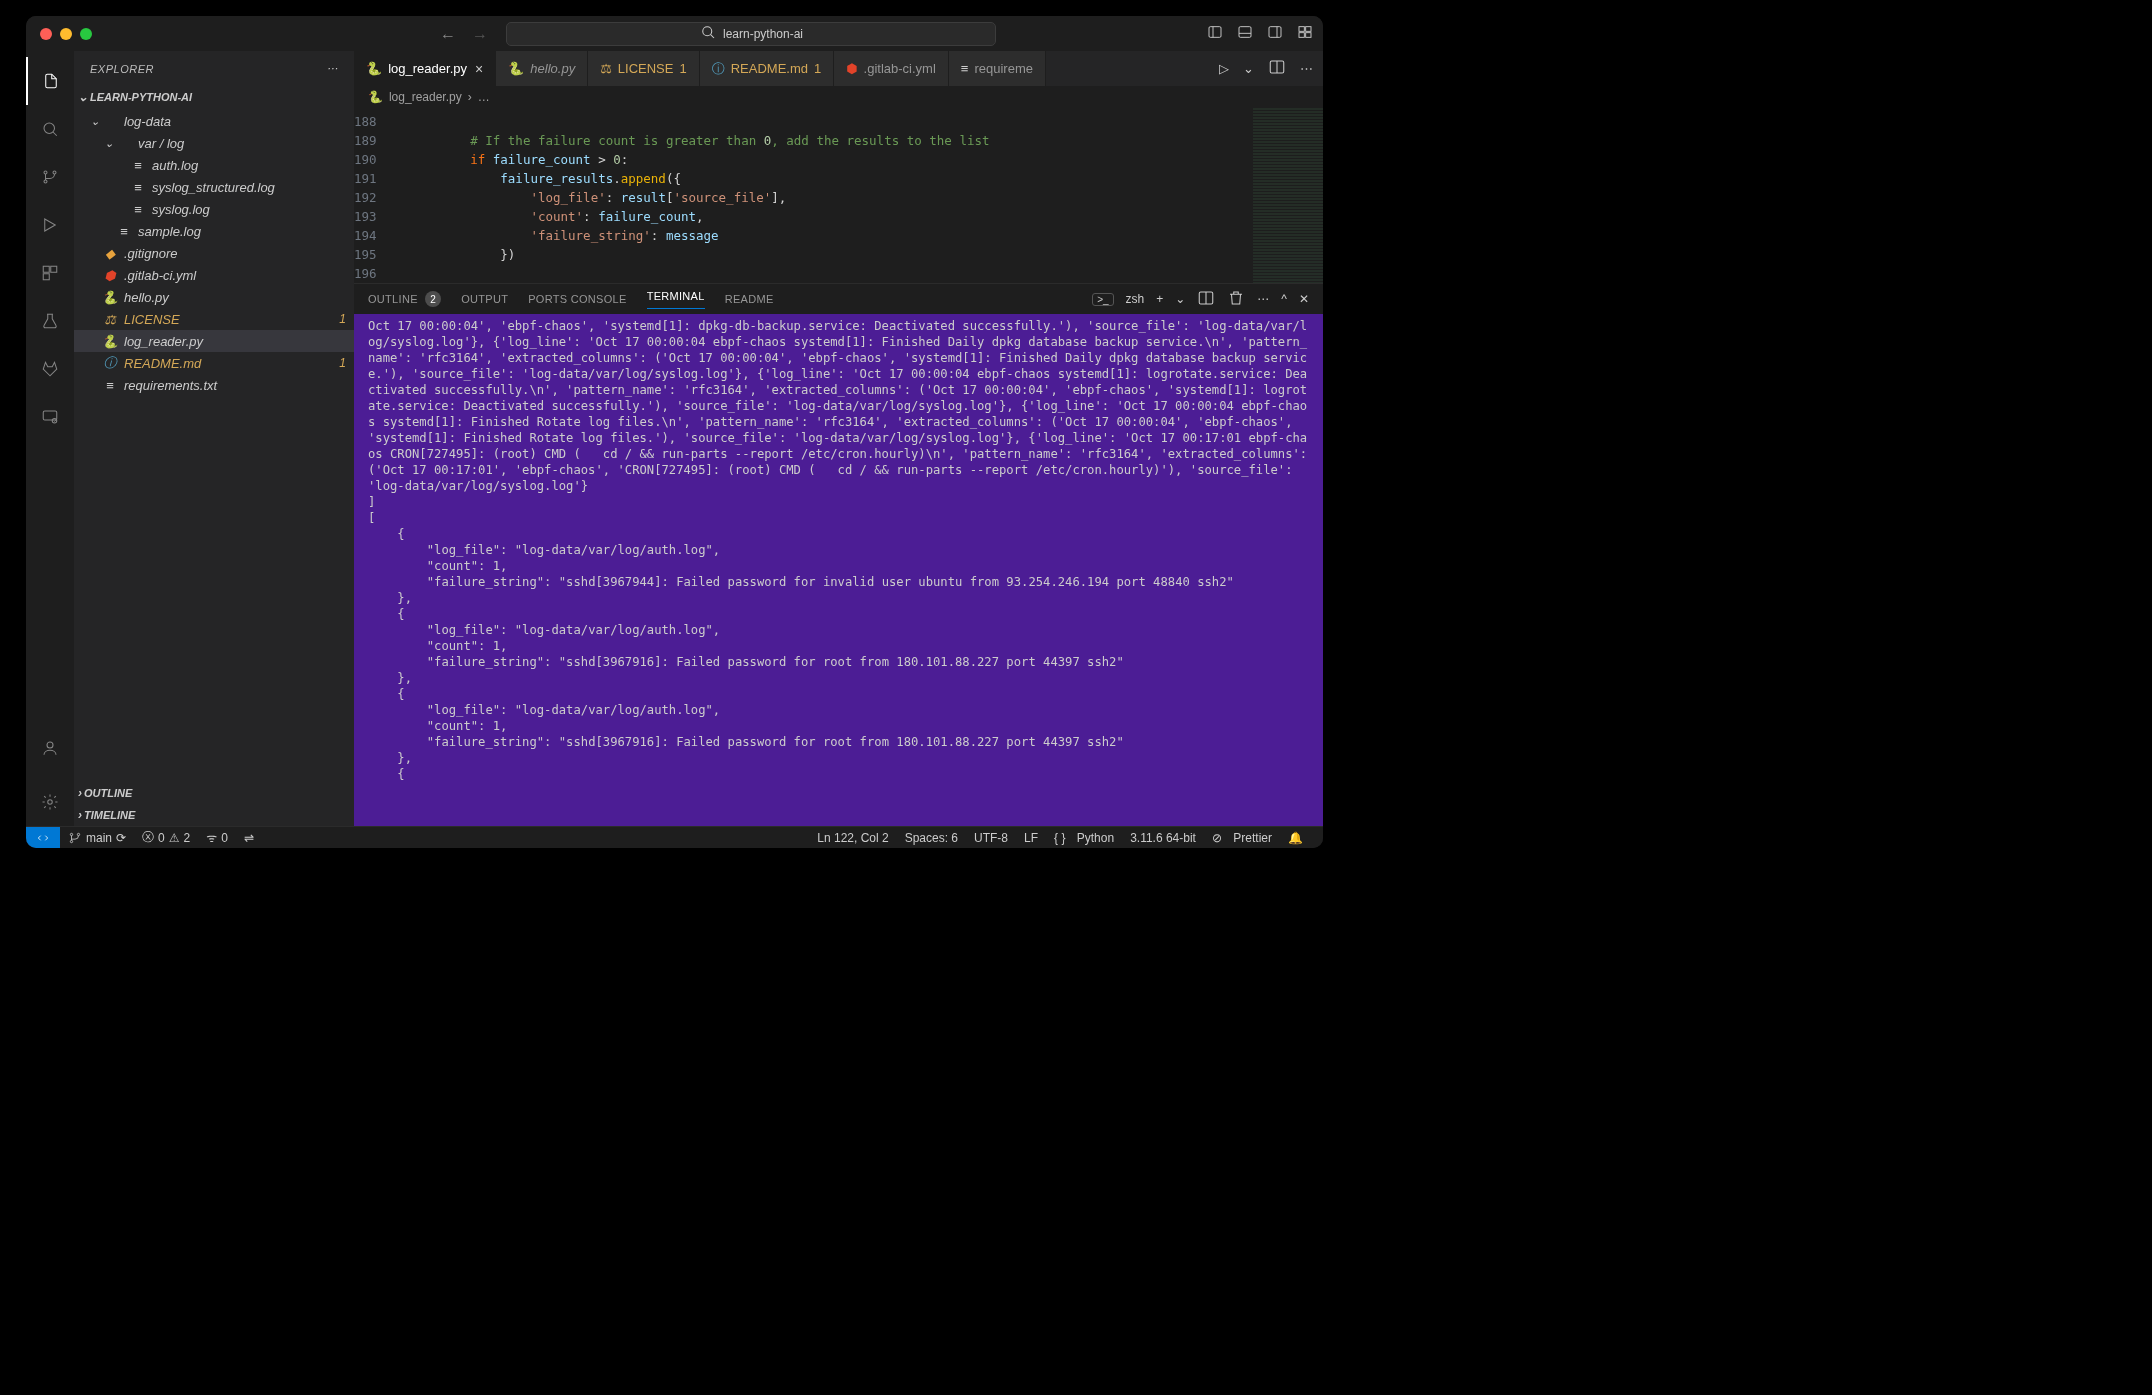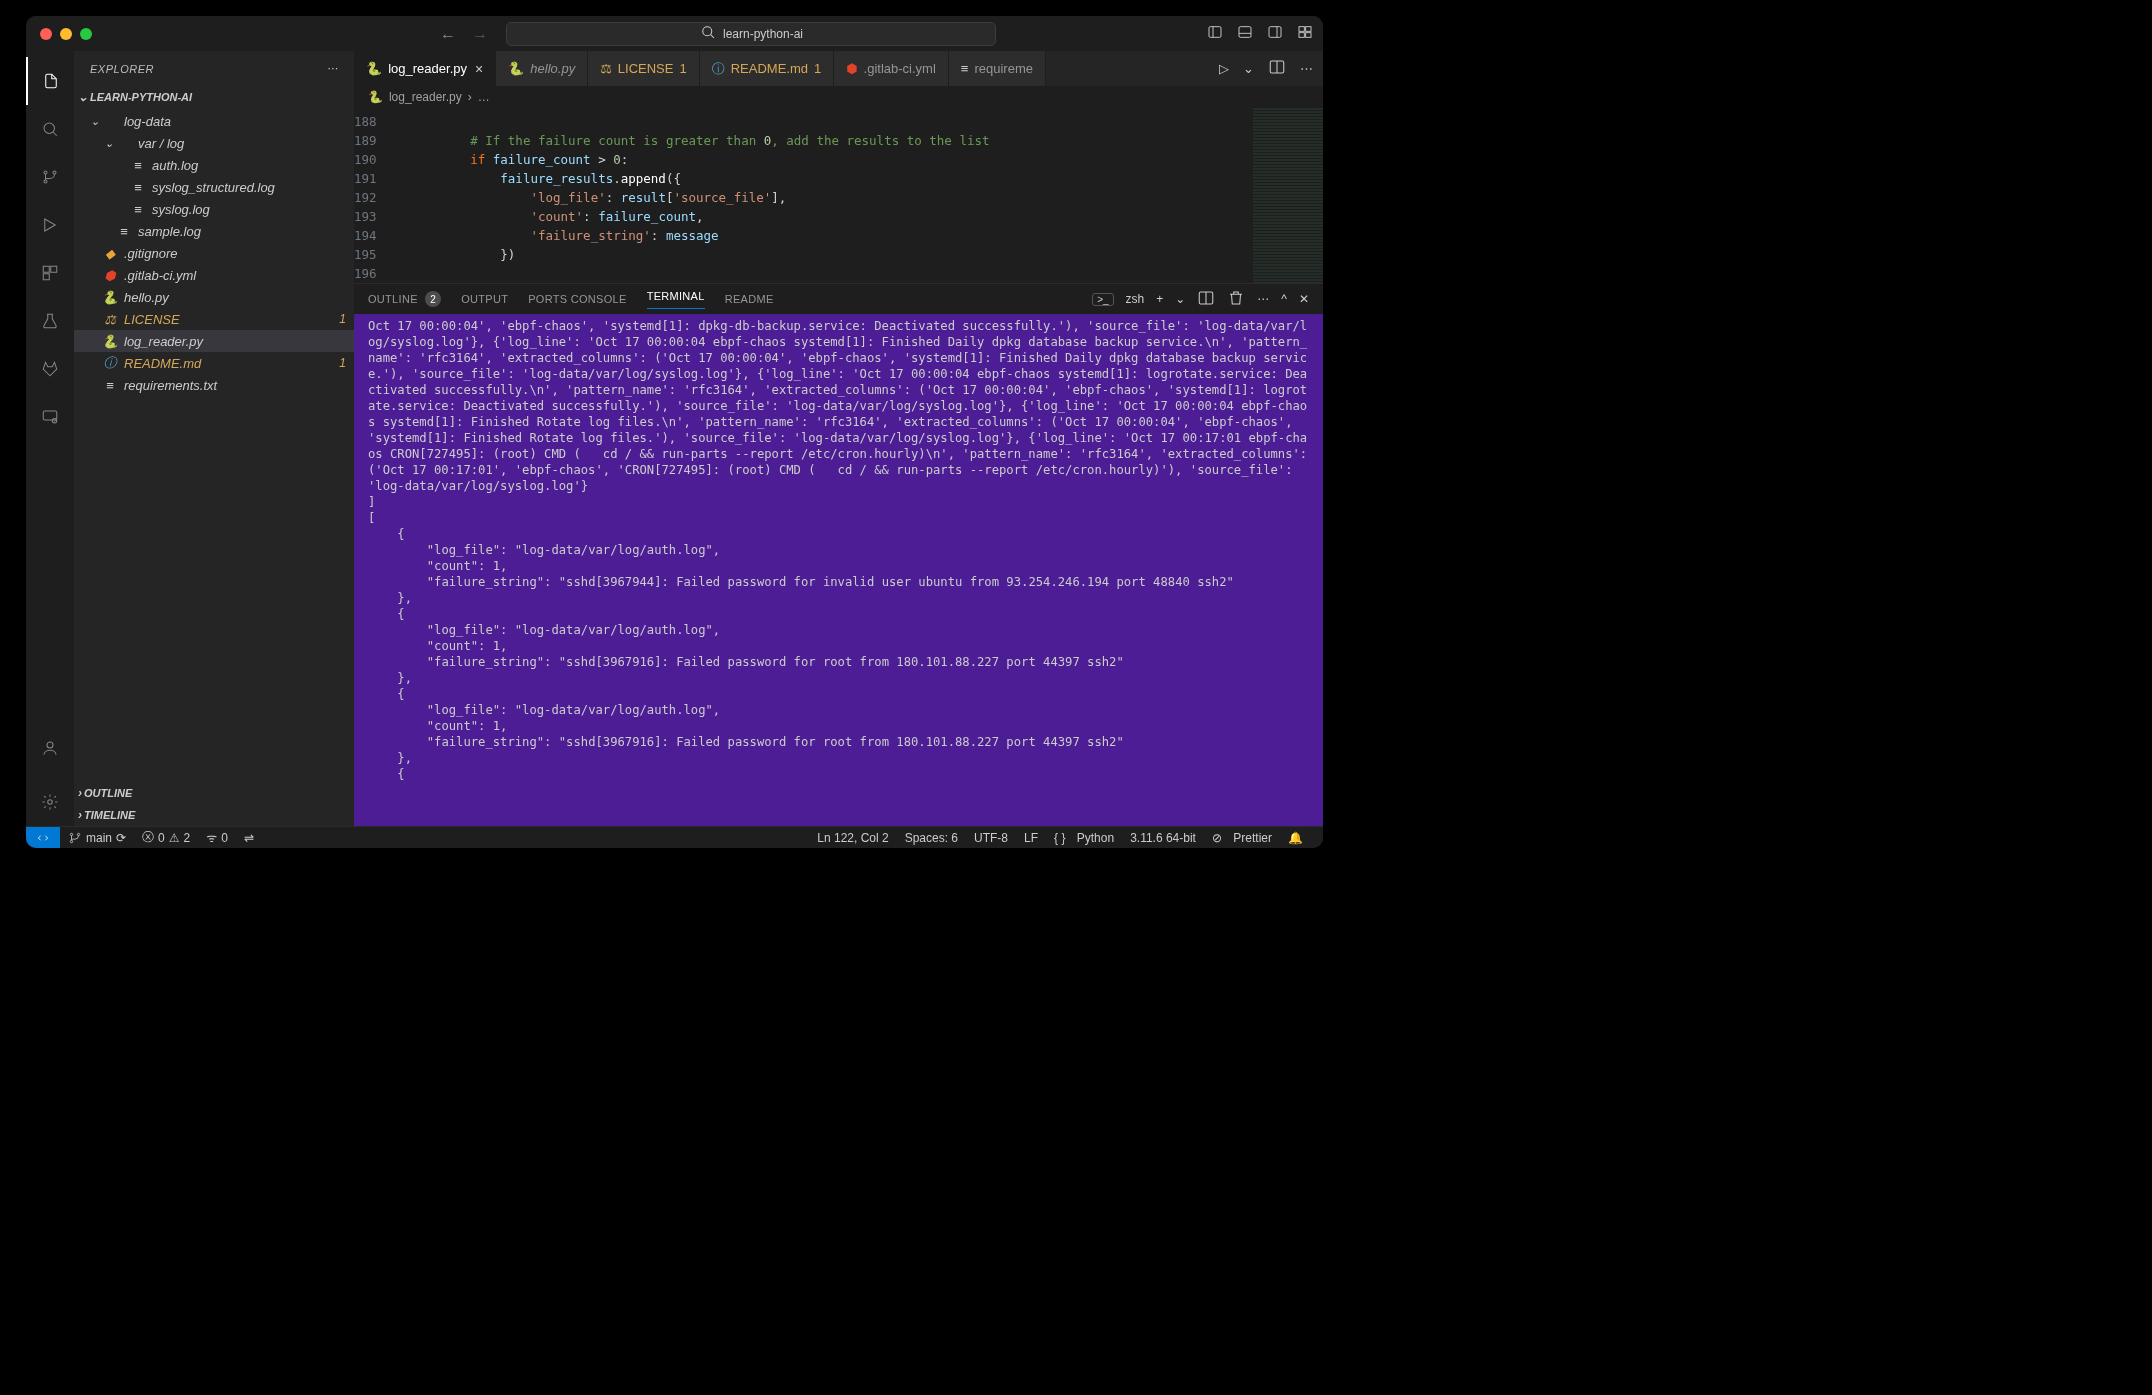--- a/index.html
+++ b/index.html
@@ -138,21 +138,21 @@
     white-space:pre;
   }
   .minimap{
     width:70px; background:#1e1e1e;
     background-image:
       linear-gradient(#2a3b2f 0 2px, transparent 2px 4px),
       linear-gradient(#333 0 1px, transparent 1px 3px);
     background-size: 100% 3px;
     opacity:.55;
   }
-  .kw{color:#f97316;} .fn{color:#ffffff;} .str{color:#ce9178;}
+  .kw{color:#f97316;} .fn{color:#eab308;} .str{color:#ce9178;}
   .num{color:#b5cea8;} .cm{color:#6a9955;} .id{color:#9cdcfe;}
 
   .panel{
     flex:1; display:flex; flex-direction:column; min-height:0;
     border-top:1px solid #2b2b2b;
   }
   .panel-tabs{
     height:30px; display:flex; align-items:center; gap:20px;
     padding:0 14px; font-size:11px; color:#969696; background:#1e1e1e;
   }

